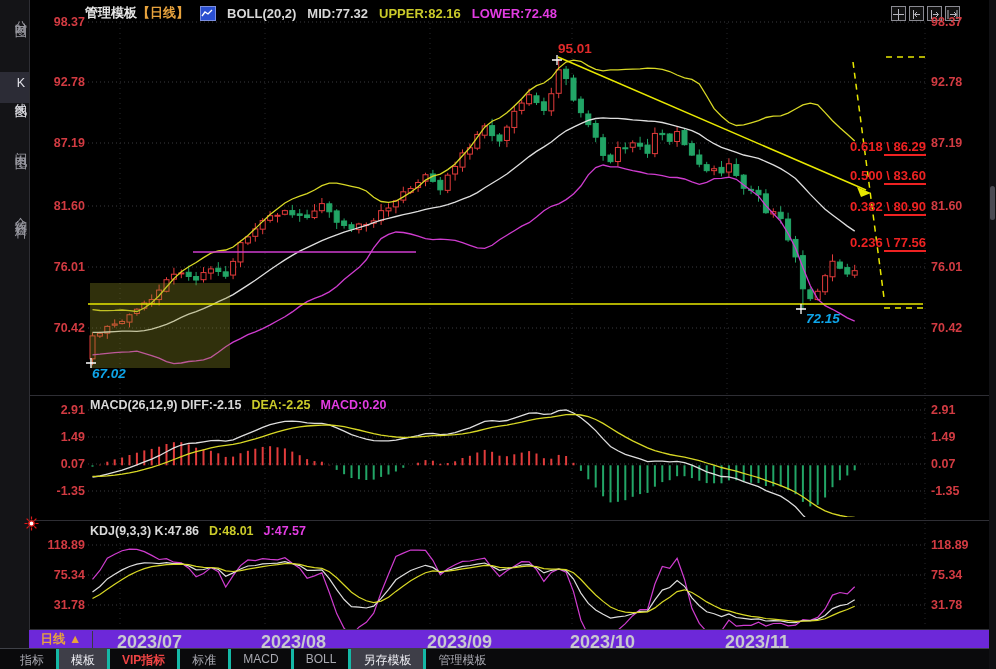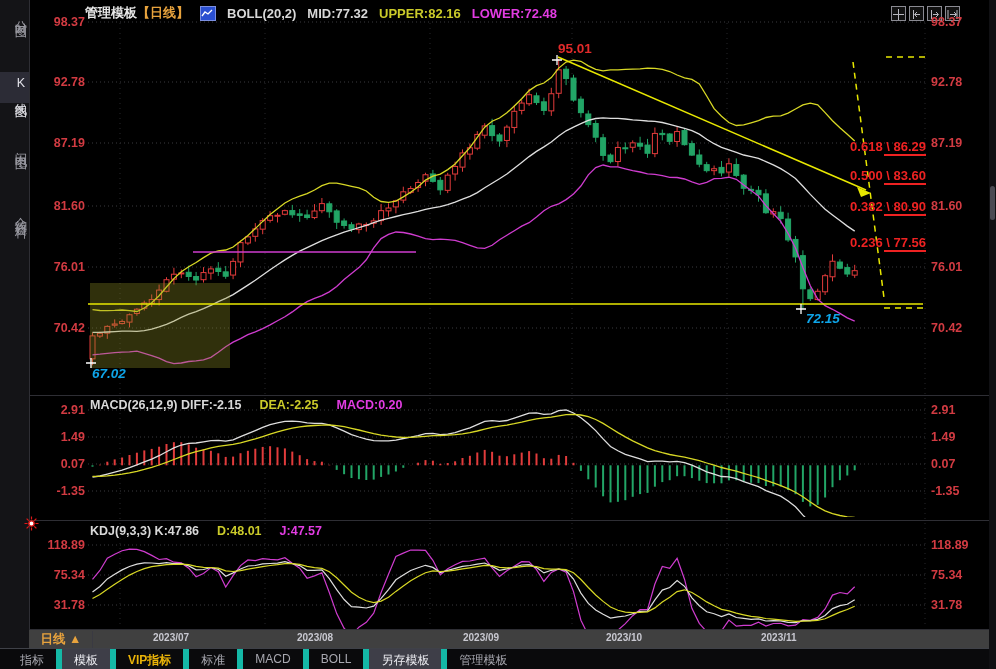--- a/index.html
+++ b/index.html
@@ -19,32 +19,32 @@
   #boll-icon{width:14px;height:13px;background:#2a4fd0;border:1px solid #7b8fe0;display:inline-block;}
   #top-icons{left:891px;top:6px;display:flex;gap:3px;}
   .tool-icon{width:13px;height:13px;border:1px solid #8a8a92;background:#111;position:relative;cursor:pointer;}
   
   .ax{position:absolute;font-size:12.5px;font-weight:bold;color:#d23b42;}
   .ax.l{left:32px;width:53px;text-align:right;}
   .ax.r{left:931px;width:56px;text-align:left;}
   .fib{position:absolute;left:838px;width:88px;text-align:right;font-size:13px;font-weight:bold;color:#ee2222;}
   .mark-green{position:absolute;font-size:13.5px;font-weight:bold;color:#0ea5e9;font-style:italic;}
   #peak-label{position:absolute;font-size:13.5px;font-weight:bold;color:#e02a2a;}
-  .panel-head{position:absolute;display:flex;gap:18px;font-size:12.5px;font-weight:bold;white-space:nowrap;}
+  .panel-head{position:absolute;display:flex;gap:10px;font-size:12.5px;font-weight:bold;white-space:nowrap;}
   
-  #axisrow{left:29px;top:629px;width:967px;height:19px;background:#404040;border-top:1px solid #2e2e34;}
+  #axisrow{left:29px;top:629px;width:967px;height:19px;background:#6d28d9;border-top:1px solid #2e2e34;}
   #period-btn{position:absolute;left:1px;top:1px;width:62px;height:17px;border-right:1px solid #3a3a42;
      color:#e8a33d;font-size:12.5px;font-weight:bold;text-align:center;line-height:17px;cursor:pointer;}
-  .date-label{position:absolute;top:2px;font-size:10px;font-weight:bold;color:#c8c8d0;margin-left:36px;}
+  .date-label{position:absolute;top:2px;font-size:18px;font-weight:bold;color:#c8c8d0;}
   #tabbar{left:0;top:648px;width:996px;height:21px;background:#0a0a0c;border-top:1px solid #3f4148;
      display:flex;align-items:stretch;padding-left:8px;}
   .tab{padding:3px 12px 0 12px;font-size:12px;color:#a8a8b0;cursor:pointer;white-space:nowrap;}
-  .tab + .tab{border-left:6px solid #14b8a6;text-align:center;}
+  .tab + .tab{border-left:3px solid #14b8a6;text-align:center;}
   .tab.sel{background:#3e3e48;color:#ededf2;}
-  .tab.vip{color:#eab308;font-weight:bold;}
+  .tab.vip{color:#ef4444;font-weight:bold;}
   
   #scrollbar{left:989px;top:0;width:7px;height:669px;background:#101013;}
   #scroll-thumb{position:absolute;left:1px;top:186px;width:5px;height:34px;background:#4a4a52;border-radius:3px;cursor:pointer;}
 </style>
 </head>
 <body>
 
 <div id="app">
 
   <svg id="chart-svg" class="abs" width="996" height="669" viewBox="0 0 996 669" style="left:0;top:0;">

